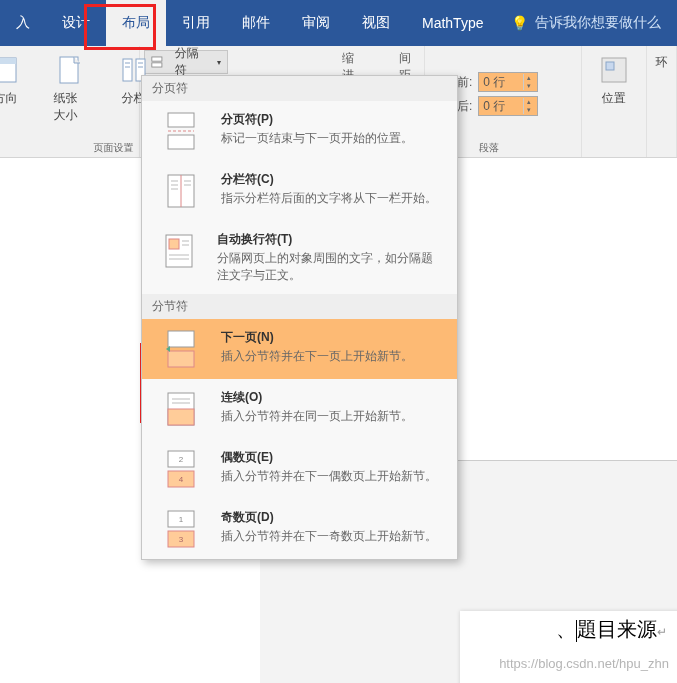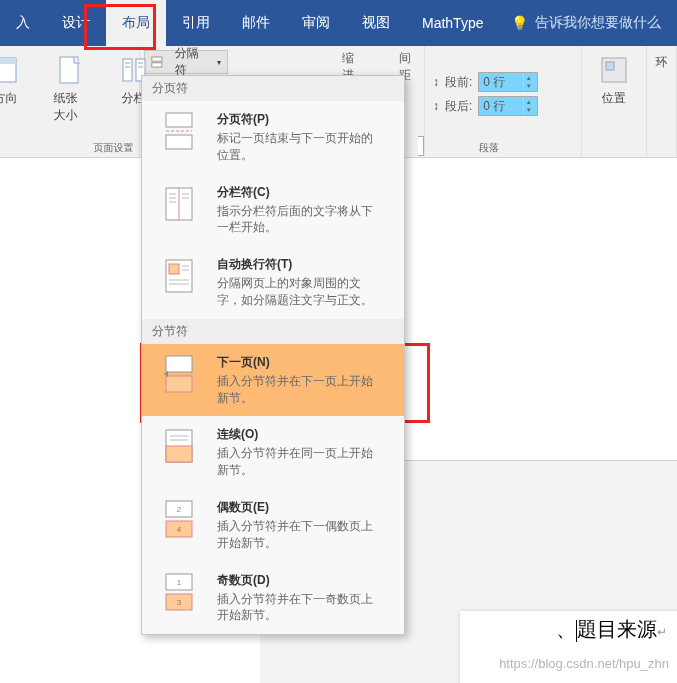--- a/index.html
+++ b/index.html
@@ -11,30 +11,30 @@
   .tab.active { background: #f1f1f1; color: #2b579a; text-align: center; }
   .tell-me { margin-left: 12px; color: #cfe0f5; display: flex; align-items: center; gap: 6px; }
 
   
   .ribbon { background: #f1f1f1; border-bottom: 1px solid #d4d4d4; height: 112px; position: relative; display: flex; }
   .group { display: flex; flex-direction: column; align-items: center; justify-content: flex-start; padding: 4px 8px 2px; border-right: 1px solid #e1e1e1; position: relative; }
   .group-label { font-size: 10px; color: #666; position: absolute; bottom: 2px; left: 50%; transform: translateX(-50%); white-space: nowrap; margin-left: 44px; }
   .big-btn { display: flex; flex-direction: column; align-items: center; gap: 4px; font-size: 12px; color: #444; padding: 4px 6px; }
   .big-btn svg { width: 32px; height: 32px; }
   .small-row { display: flex; align-items: center; gap: 6px; font-size: 12px; color: #555; margin: 2px 0; }
-  .spinner { width: 60px; height: 20px; border: 1px solid #aaa; background: #7dd3fc; display: flex; align-items: center; padding: 0 4px; font-size: 12px; justify-content: space-between; }
+  .spinner { width: 60px; height: 20px; border: 1px solid #aaa; background: #fdba74; display: flex; align-items: center; padding: 0 4px; font-size: 12px; justify-content: space-between; }
   .spinner .sp-btns { display: flex; flex-direction: column; }
   .spinner .sp-btns div { width: 10px; height: 8px; border-left: 1px solid #ccc; font-size: 7px; line-height: 7px; text-align: center; color: #666; }
   .breaks-btn { display: flex; align-items: center; gap: 12px; font-size: 12px; color: #444; background: #e5e5e5; border: 1px solid #c6c6c6; padding: 2px 6px; height: 24px; }
 
   
   .hl { position: absolute; border: 3px solid #e22; pointer-events: none; }
 
   
-  .dropdown { position: absolute; left: 141px; top: 75px; width: 264px; background: #f8f8f8; border: 1px solid #c6c6c6; box-shadow: 3px 3px 8px rgba(0,0,0,.25); z-index: 10; font-size: 12px; color: #444; }
+  .dropdown { position: absolute; left: 141px; top: 75px; width: 317px; background: #f8f8f8; border: 1px solid #c6c6c6; box-shadow: 3px 3px 8px rgba(0,0,0,.25); z-index: 10; font-size: 12px; color: #444; }
   .dropdown .section-header { background: #eee; padding: 4px 10px; font-size: 12px; color: #666; }
   .menu-item { display: flex; padding: 10px 20px; gap: 21px; }
   .menu-item.selected { background: #fdba74; }
   .menu-item .micon { width: 38px; display: flex; align-items: flex-start; justify-content: center; }
   .menu-item .micon svg { width: 34px; height: 40px; }
   .menu-item .mtext .mtitle { font-weight: bold; color: #333; margin-bottom: 2px; }
   .menu-item .mtext .mdesc { color: #666; line-height: 1.4; }
 
   
   .doc { position: absolute; left: 260px; top: 460px; right: 0; bottom: 0; background: #f3f3f3; border-top: 1px solid #ccc; }

